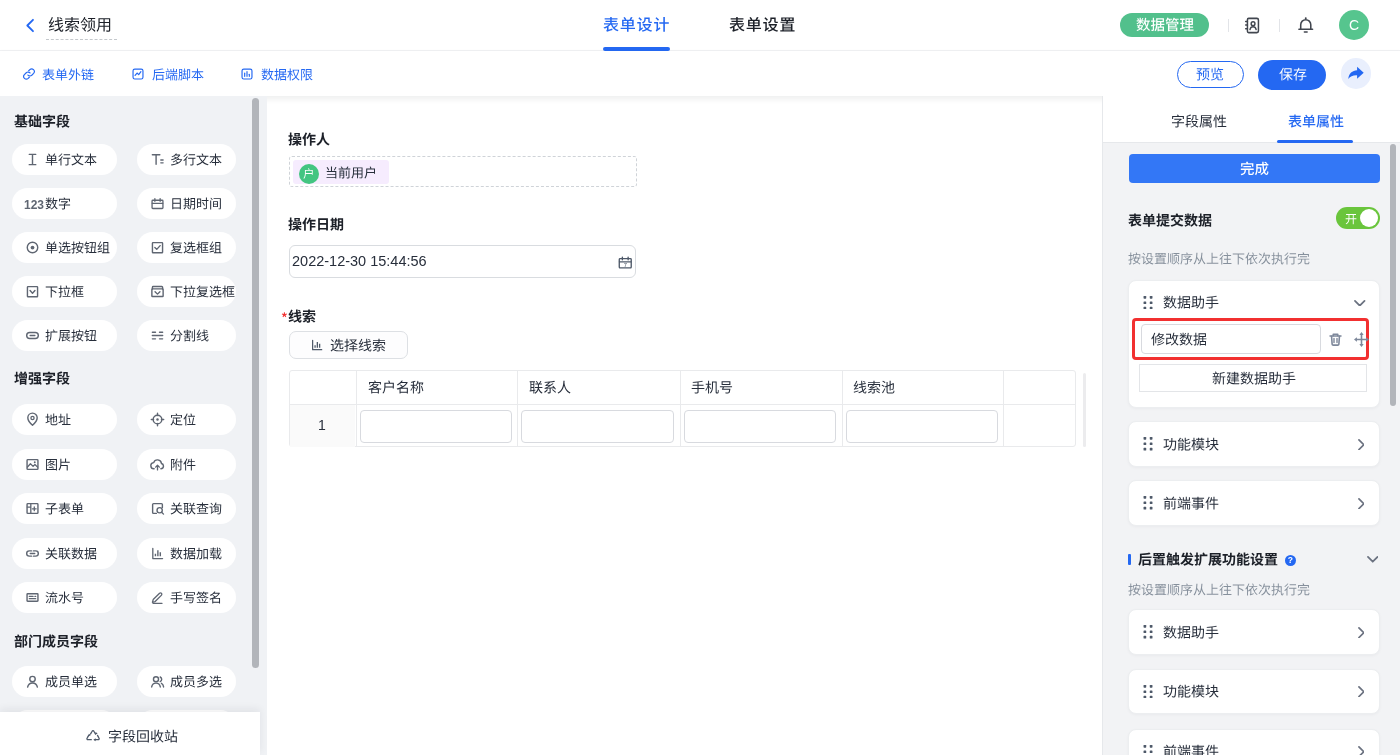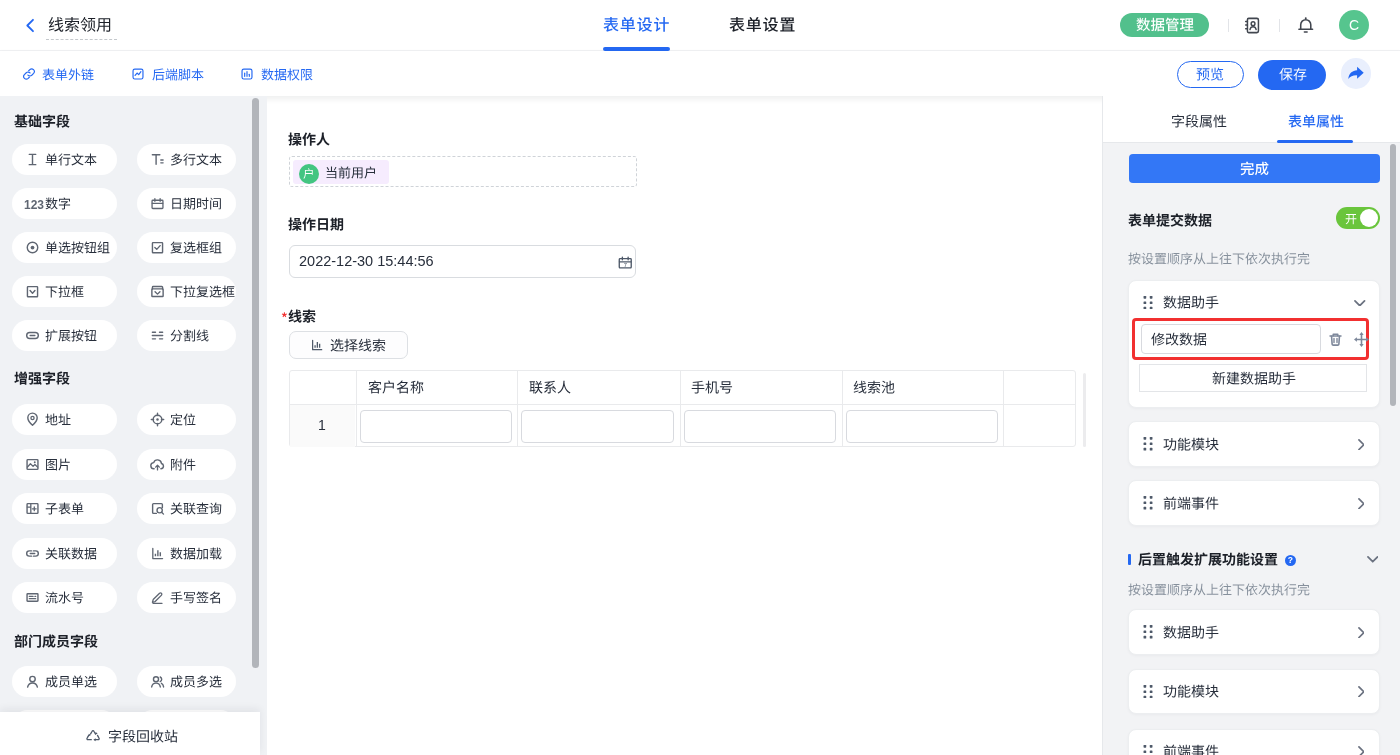--- a/index.html
+++ b/index.html
@@ -618,21 +618,21 @@
     </svg>
     <svg style="position:absolute;left:287.5px;top:214.9px;overflow:visible" width="58.0" height="18.2">
       <g fill="#1d2129" transform="translate(0 14.42) scale(0.01400 -0.01400)">
         <use href="#g87" x="0"></use>
         <use href="#g88" x="1000"></use>
         <use href="#g93" x="2000"></use>
         <use href="#g94" x="3000"></use>
       </g>
     </svg>
     <div style="position:absolute;left:289px;top:245px;width:347px;height:33px;border:1px solid #d9dce0;border-radius:6px;background:#fff"></div>
-    <div style="position:absolute;left:299px;top:245px;height:33px;line-height:33px;font-size:14.5px;color:#272e3b;font-family:'Liberation Sans',sans-serif">2022-12-30 15:44:56</div>
+    <div style="position:absolute;left:292px;top:245px;height:33px;line-height:33px;font-size:14.5px;color:#272e3b;font-family:'Liberation Sans',sans-serif">2022-12-30 15:44:56</div>
     <svg style="position:absolute;left:617.0px;top:253.5px" width="16.5" height="16.5" viewBox="0 0 16 16" fill="none">
       <path d="M3 4.5h10a.8.8 0 0 1 .8.8v7.4a.8.8 0 0 1-.8.8H3a.8.8 0 0 1-.8-.8V5.3a.8.8 0 0 1 .8-.8z" stroke="#4e5969" stroke-width="1.3" stroke-linecap="round" stroke-linejoin="round" fill="none"></path>
       <path d="M5.2 3v2.6M10.8 3v2.6M2.4 7.6h11.2" stroke="#4e5969" stroke-width="1.3" stroke-linecap="round" stroke-linejoin="round" fill="none"></path>
       <text x="8" y="12.6" font-family="Liberation Sans" font-size="5.6" fill="#4e5969" text-anchor="middle">7</text>
     </svg>
     <svg style="position:absolute;left:281.0px;top:309.4px;overflow:visible" width="8.8" height="18.2">
       <g fill="#f23030" transform="translate(0 14.42) scale(0.01400 -0.01400)">
         <use href="#g95" x="0"></use>
       </g>
     </svg>

